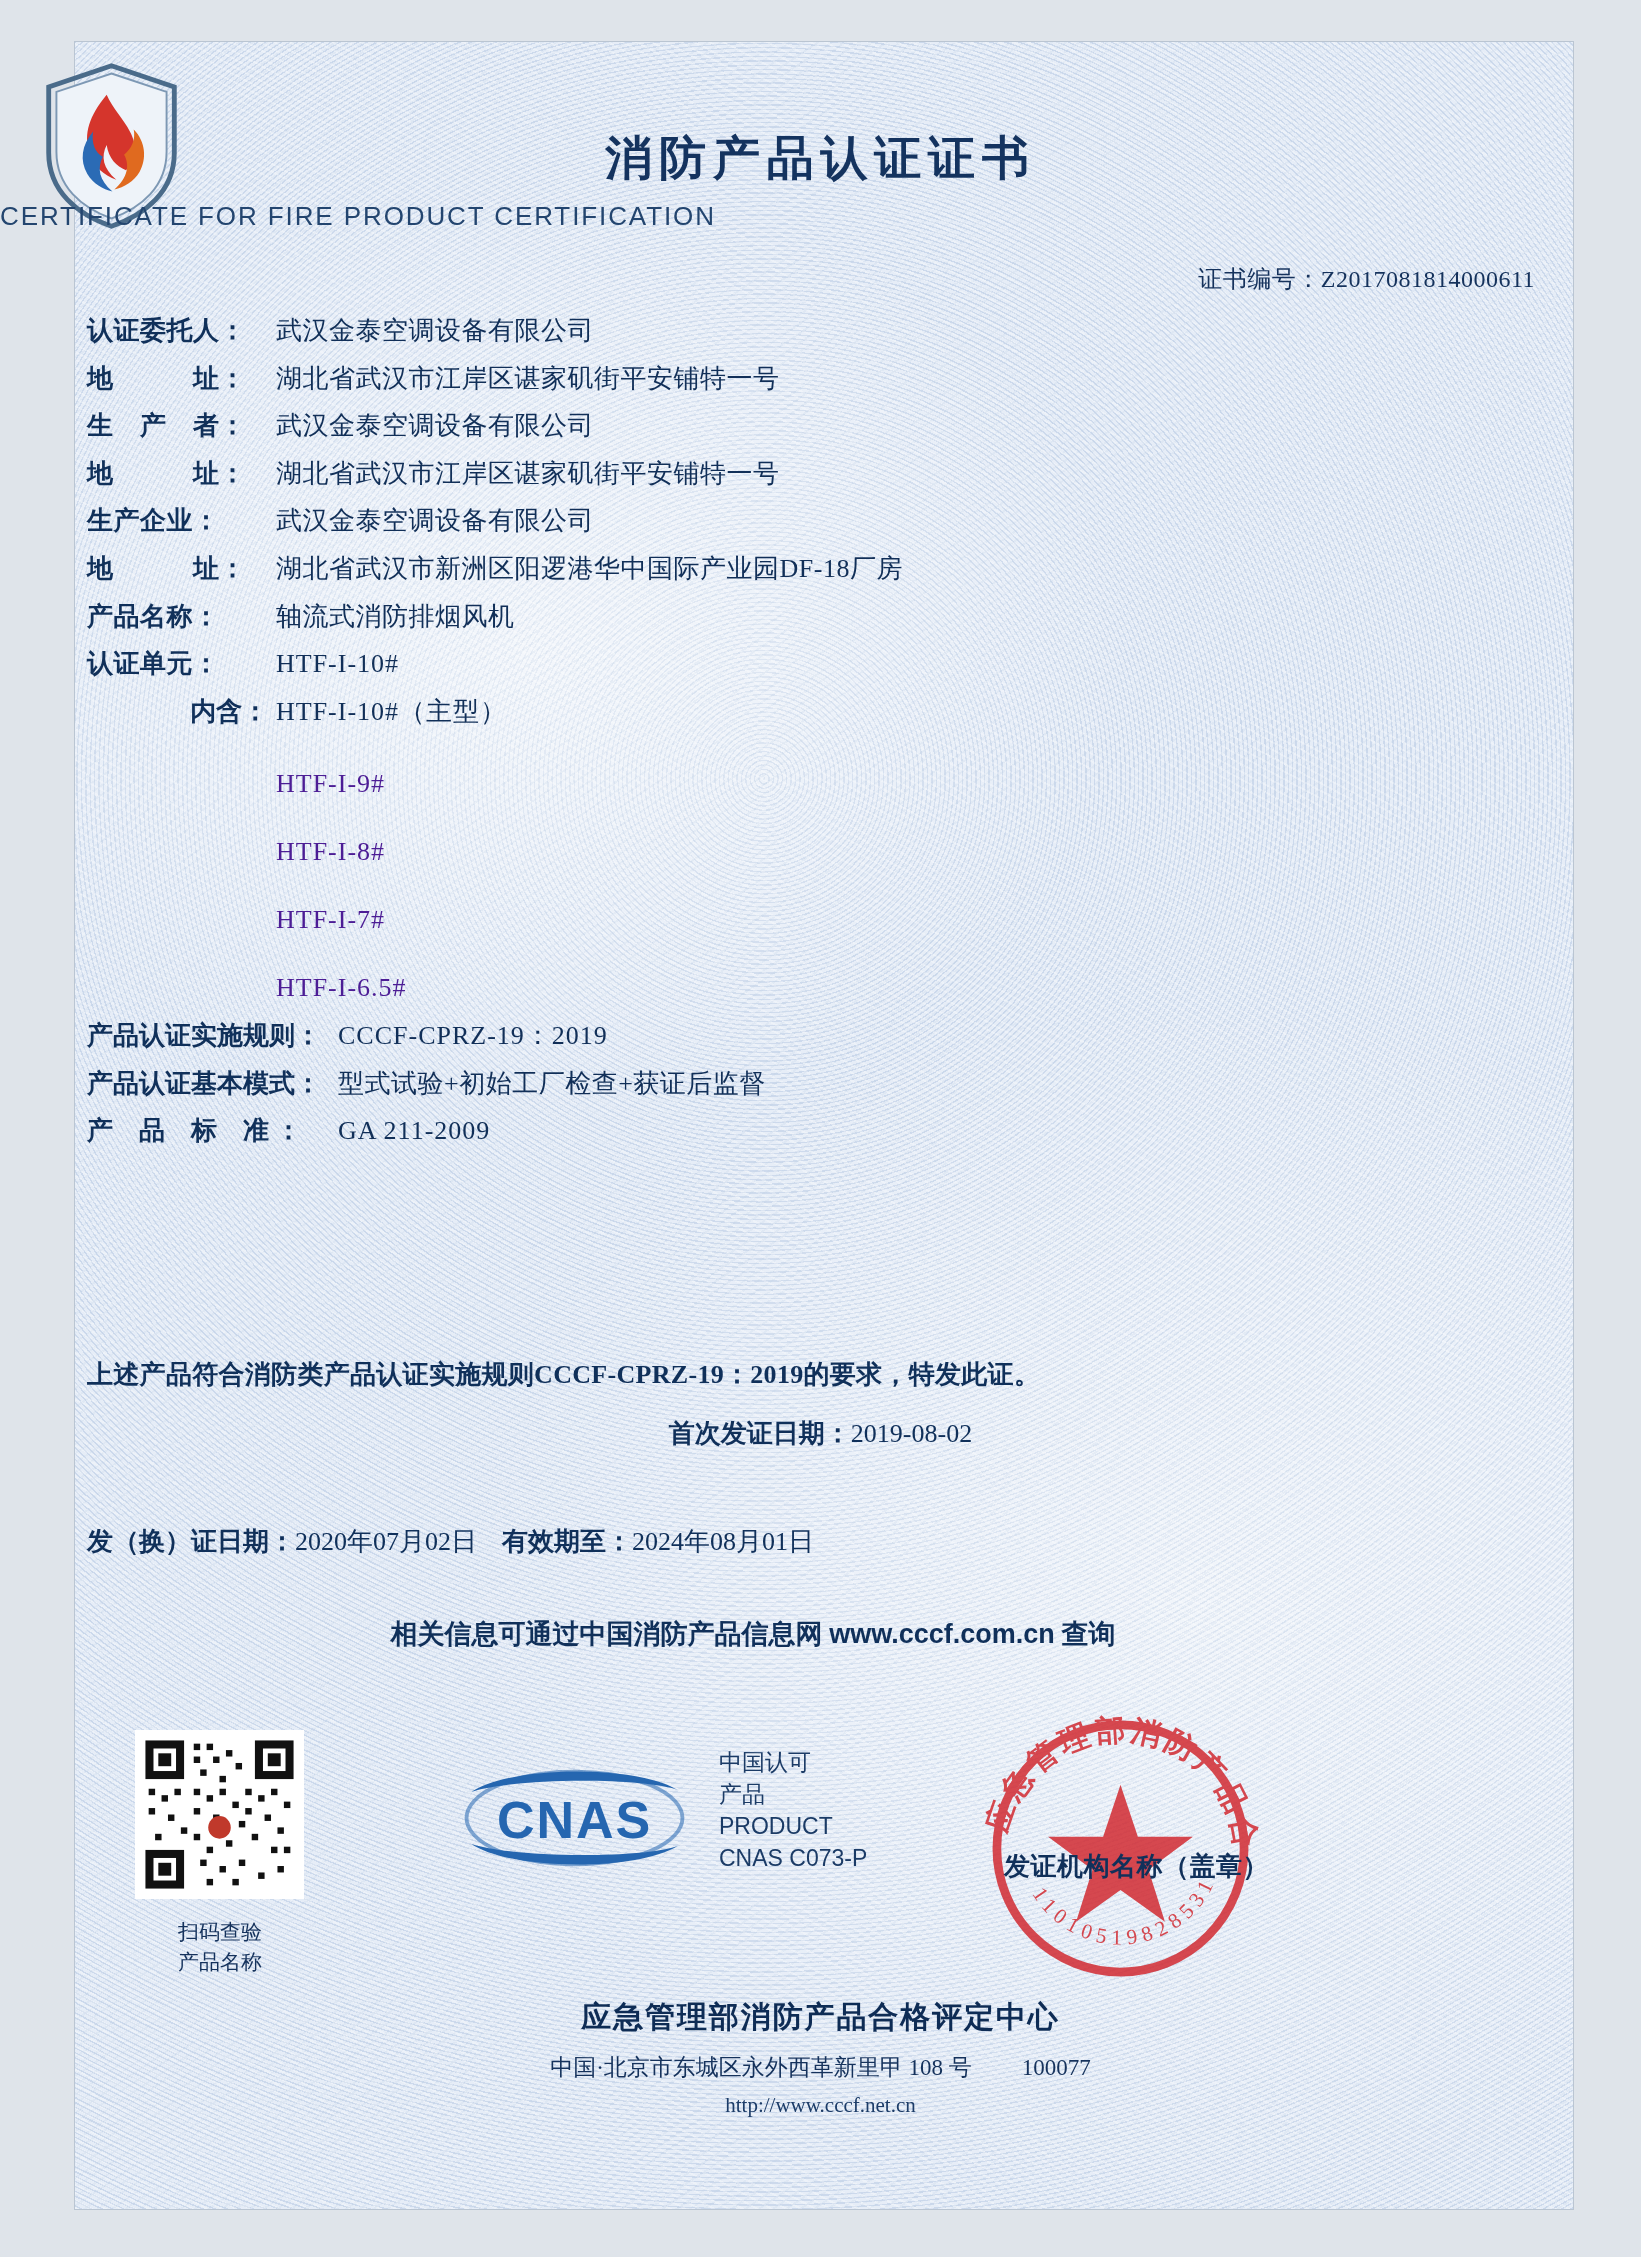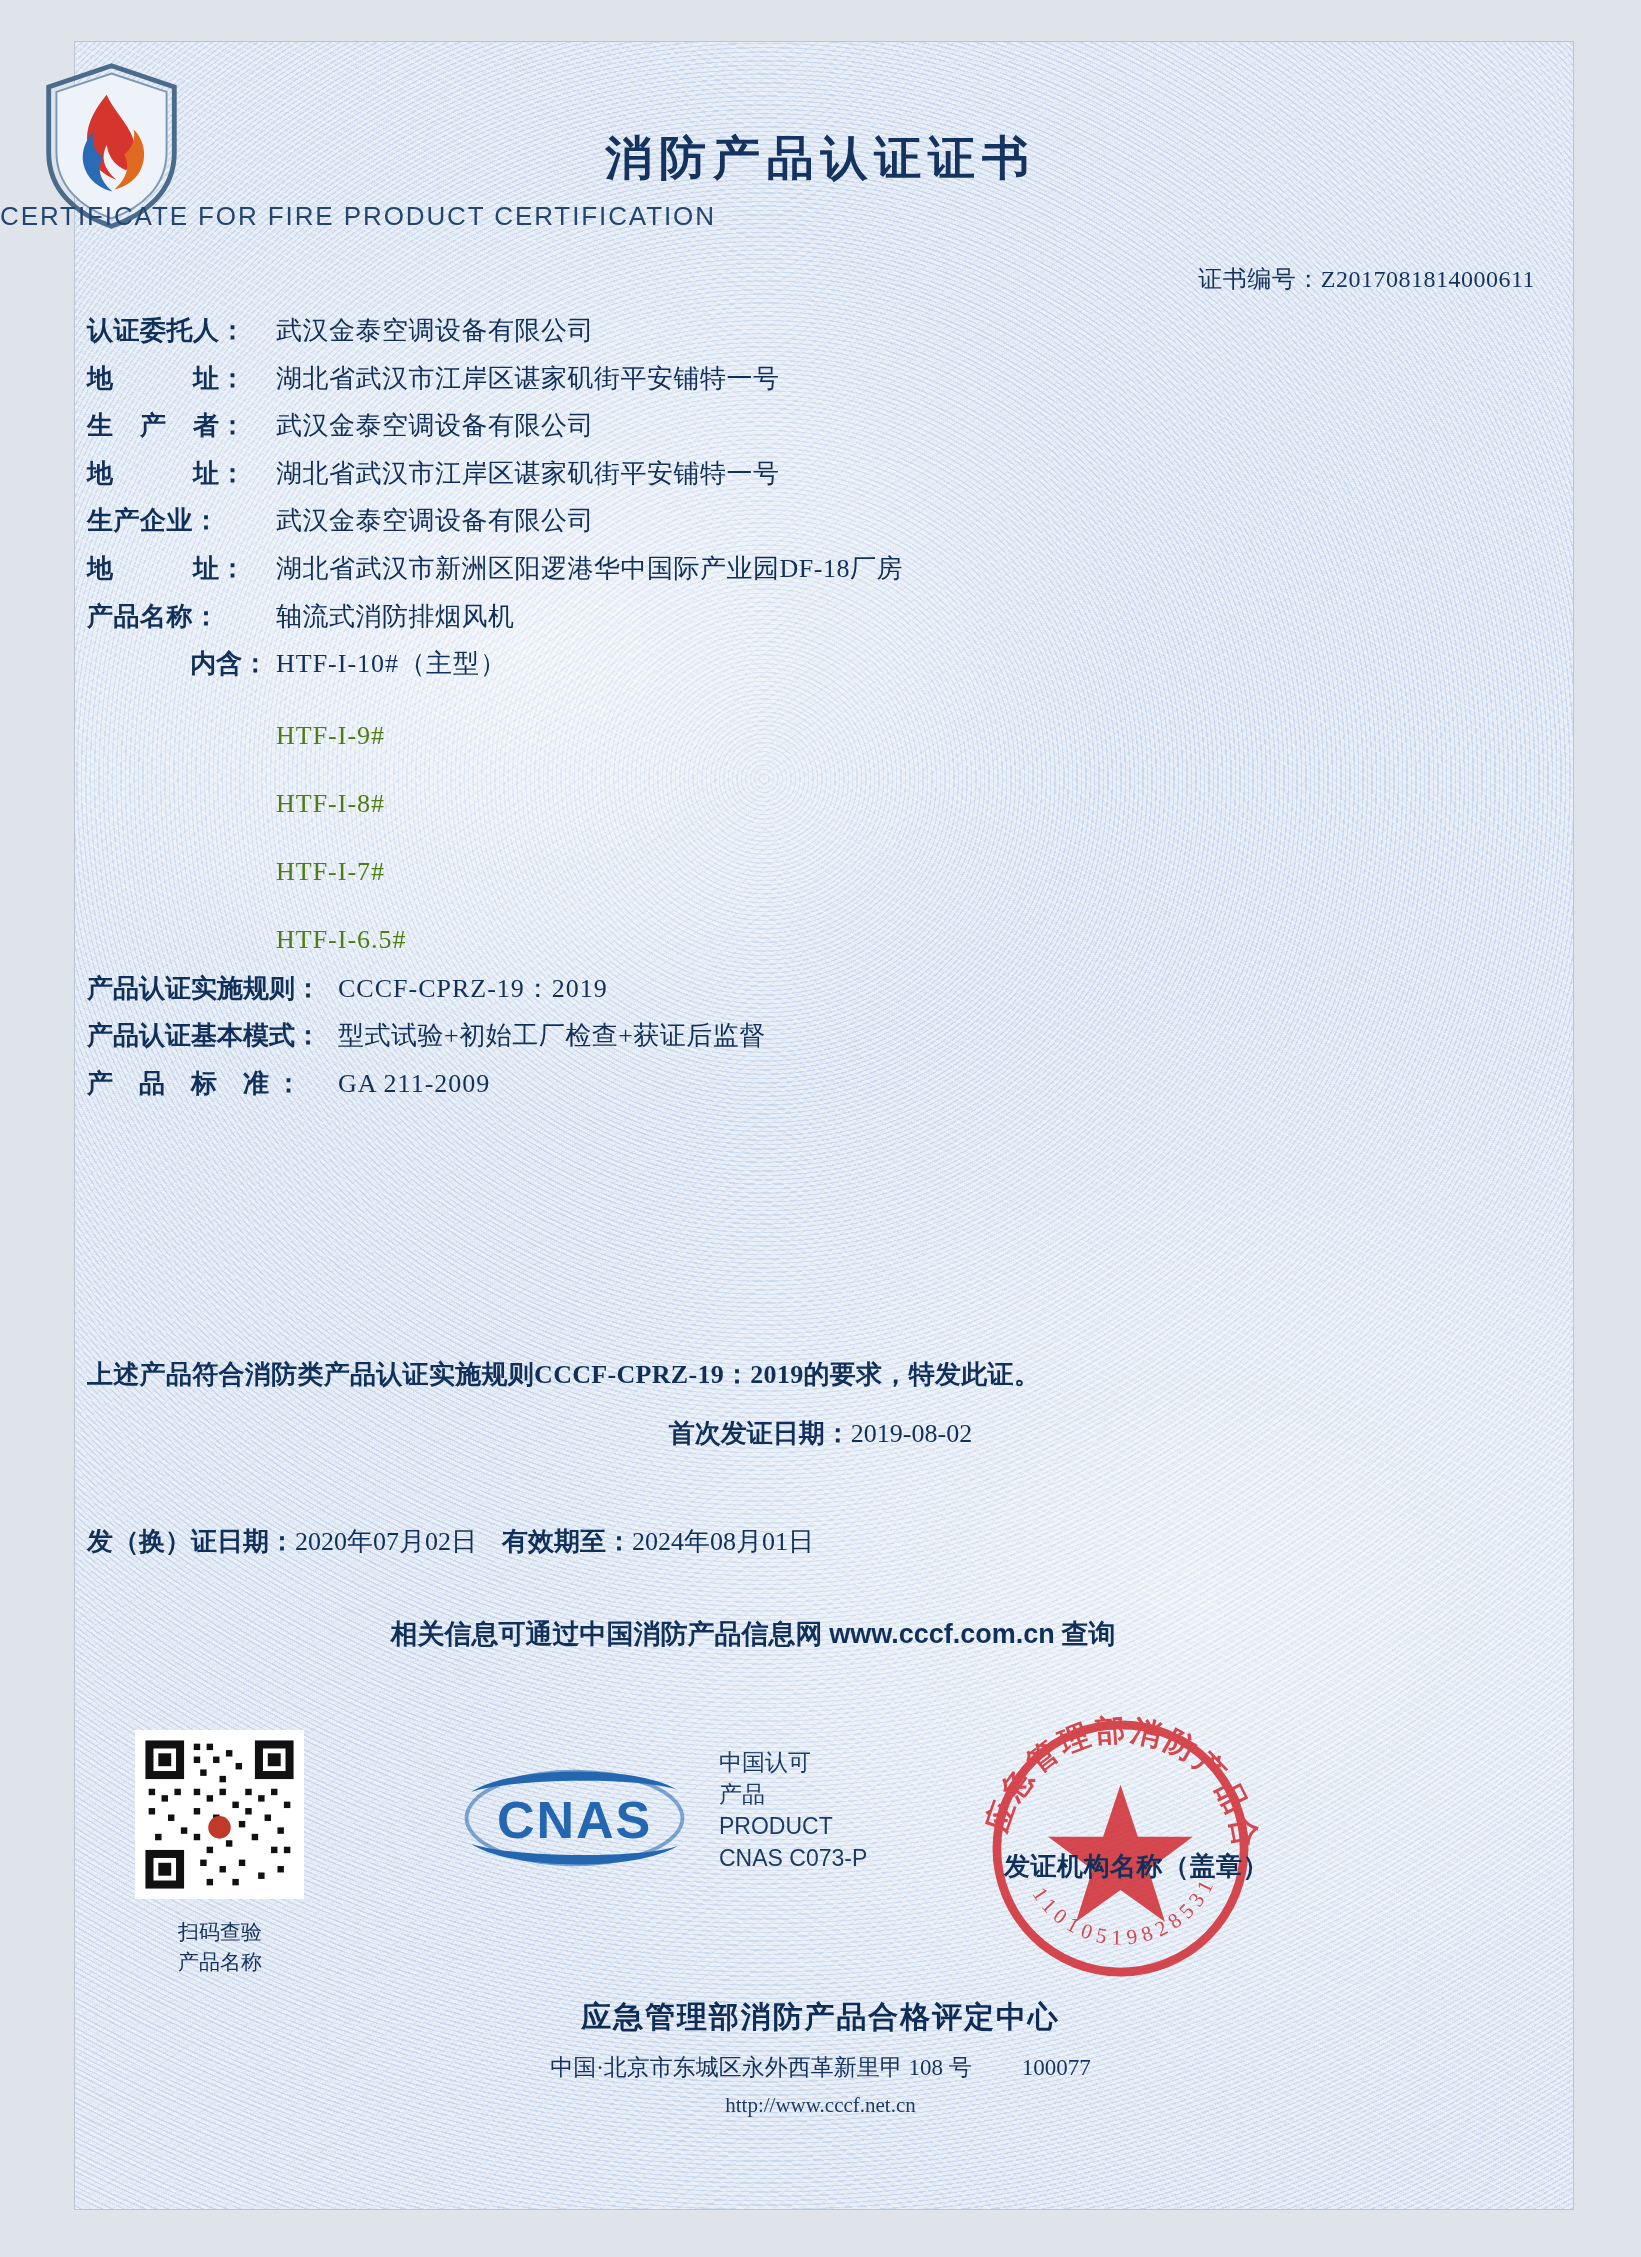--- a/index.html
+++ b/index.html
@@ -123,21 +123,21 @@
     text-align: right;
     padding-right: 7.7px;
     box-sizing: border-box;
     font-size: 26px;
     color: #10305a;
     font-weight: bold;
   }
   .sub-item {
     margin-left: 189px;
     font-size: 26px;
-    color: #4d7c0f;
+    color: #4c1d95;
     margin-bottom: 15.4px;
     letter-spacing: 1px;
     margin-top: 38px;
   }
 
   .statement {
     position: absolute;
     left: 87px;
     top: 1352px;
     width: 1294px;
@@ -320,20 +320,24 @@
       <div class="row">
         <div class="lab">地　　　址：</div>
         <div class="val">湖北省武汉市新洲区阳逻港华中国际产业园DF-18厂房</div>
       </div>
 
       <div class="row">
         <div class="lab">产品名称：</div>
         <div class="val">轴流式消防排烟风机</div>
       </div>
 
+      <div class="row">
+        <div class="lab">认证单元：</div>
+        <div class="val mono">HTF-I-10#</div>
+      </div>
 
       <div class="row sub-row">
         <div class="sub-lab">内含：</div>
         <div class="val mono">HTF-I-10#（主型）</div>
       </div>
       <div class="sub-item">HTF-I-9#</div>
       <div class="sub-item">HTF-I-8#</div>
       <div class="sub-item">HTF-I-7#</div>
       <div class="sub-item">HTF-I-6.5#</div>
 

